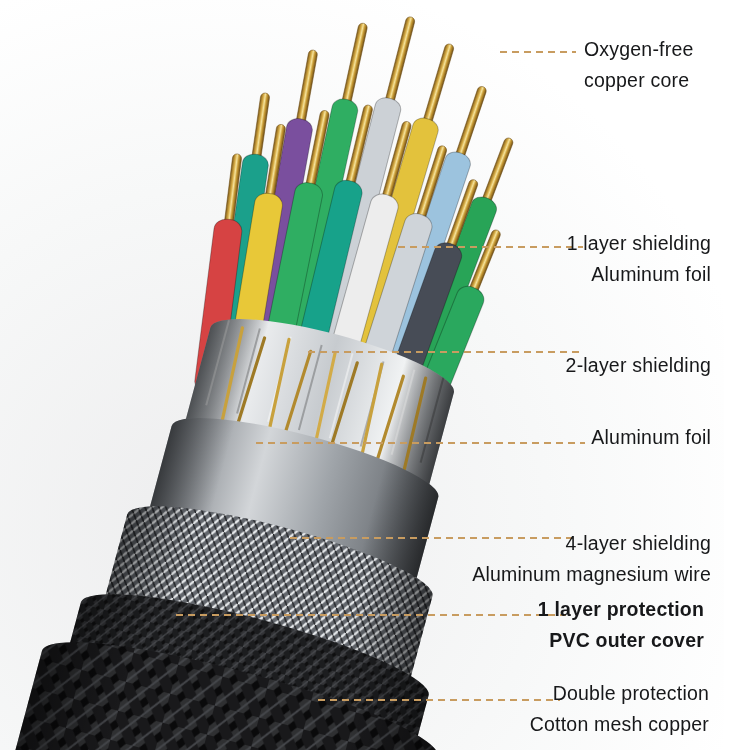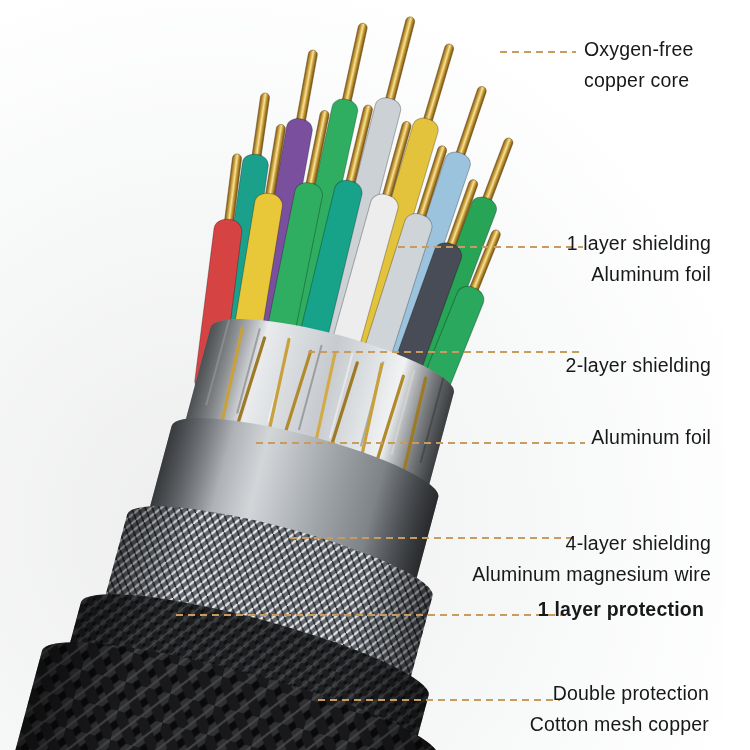--- a/index.html
+++ b/index.html
@@ -217,18 +217,19 @@
   </div>
   <div class="label label-4">
     <div>Aluminum foil</div>
   </div>
   <div class="label label-5">
     <div>4-layer shielding</div>
     <div>Aluminum magnesium wire</div>
   </div>
   <div class="label label-6">
     <div>1 layer protection</div>
+    <div>PVC outer cover</div>
   </div>
   <div class="label label-7">
     <div>Double protection</div>
     <div>Cotton mesh copper</div>
   </div>
 </div>
 
 </body></html>

